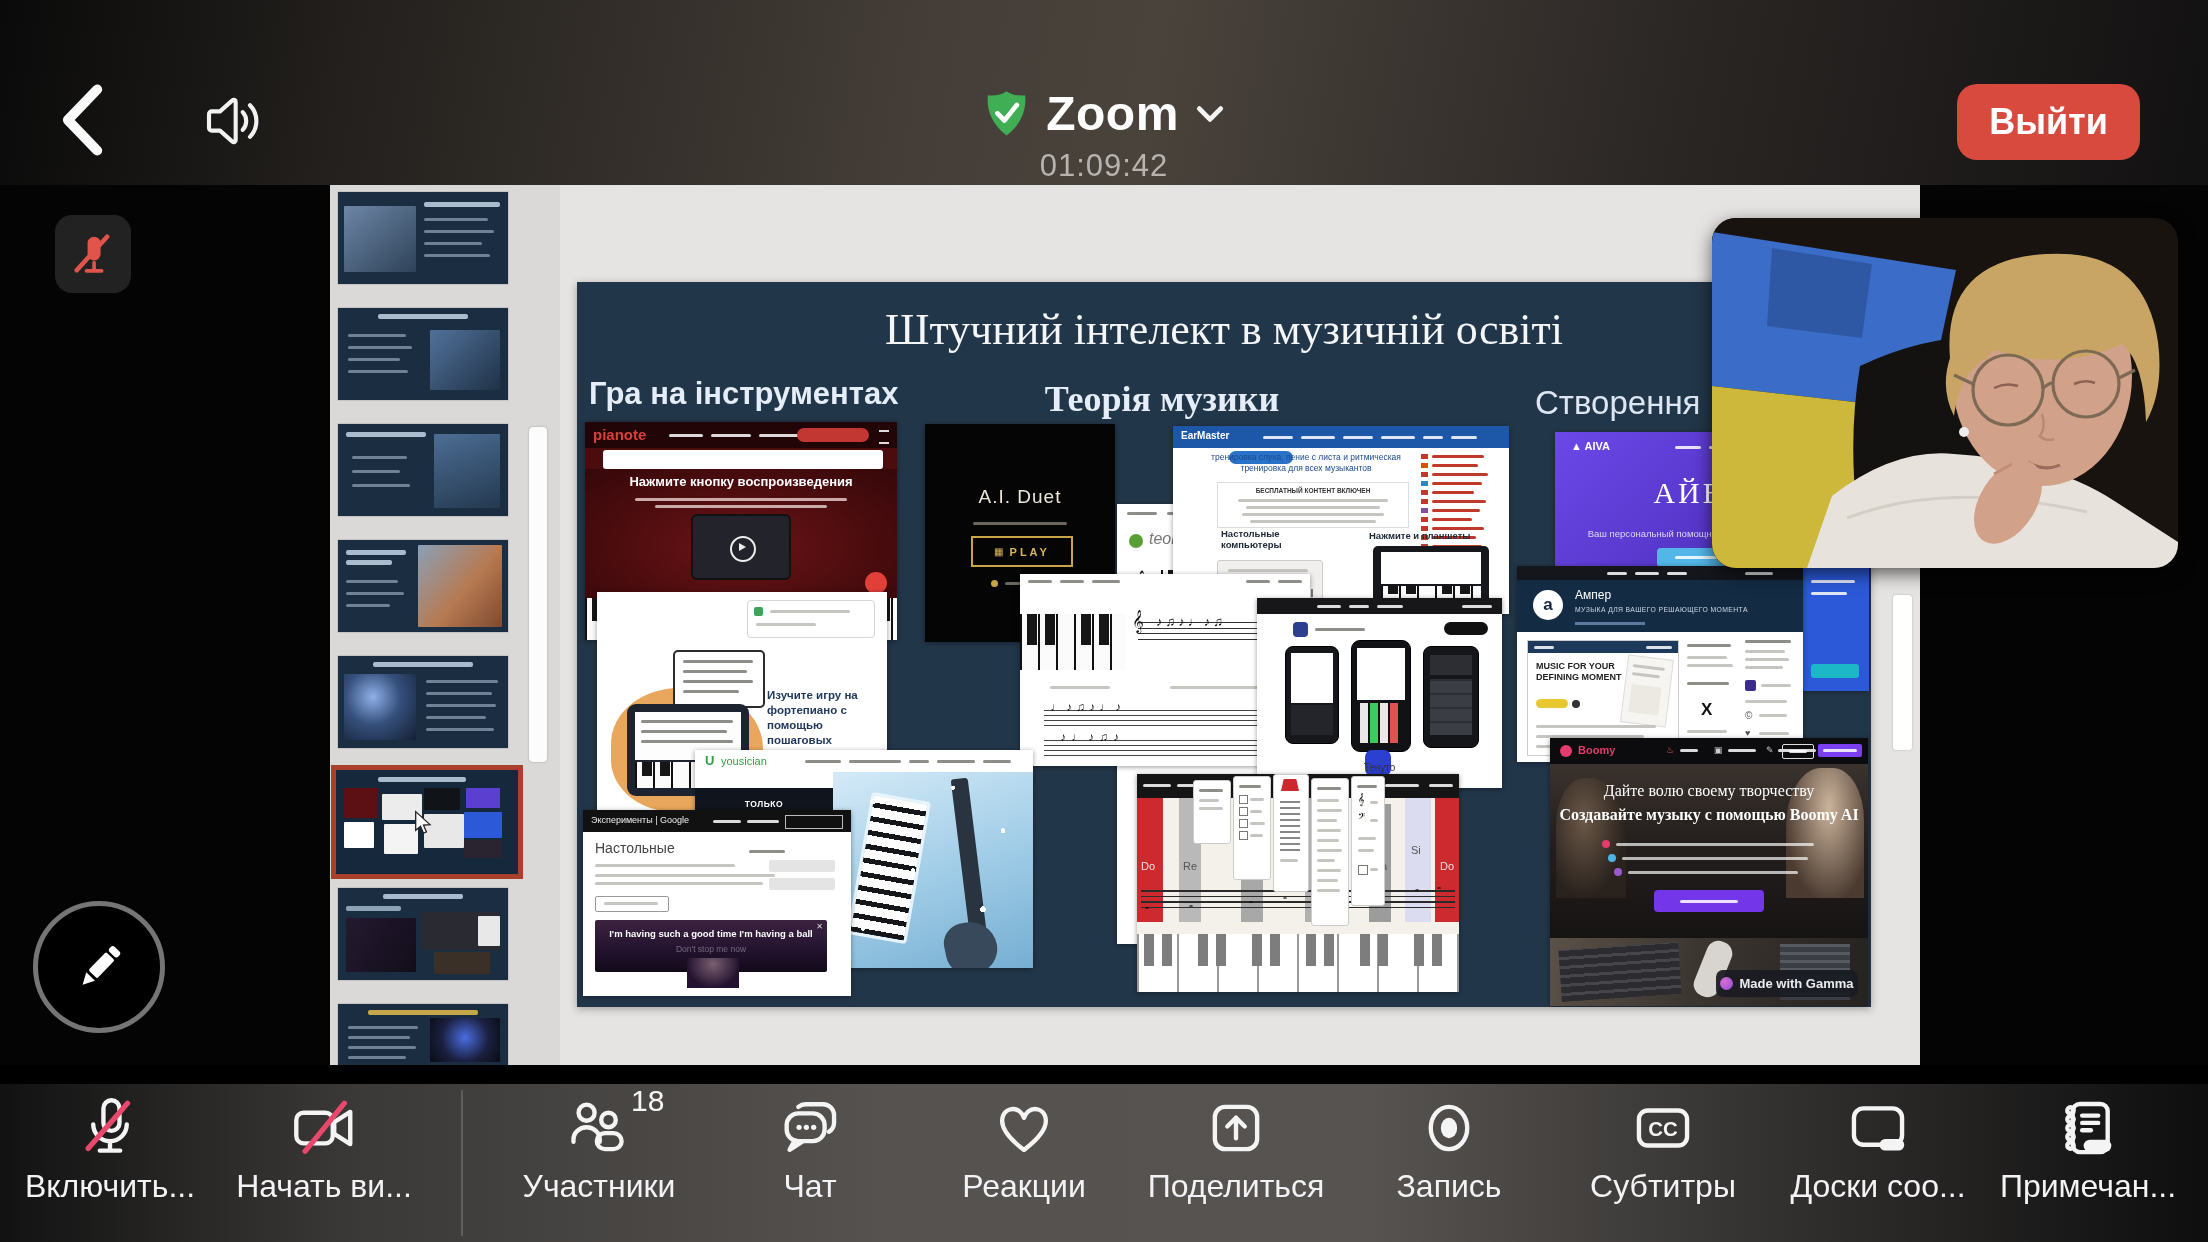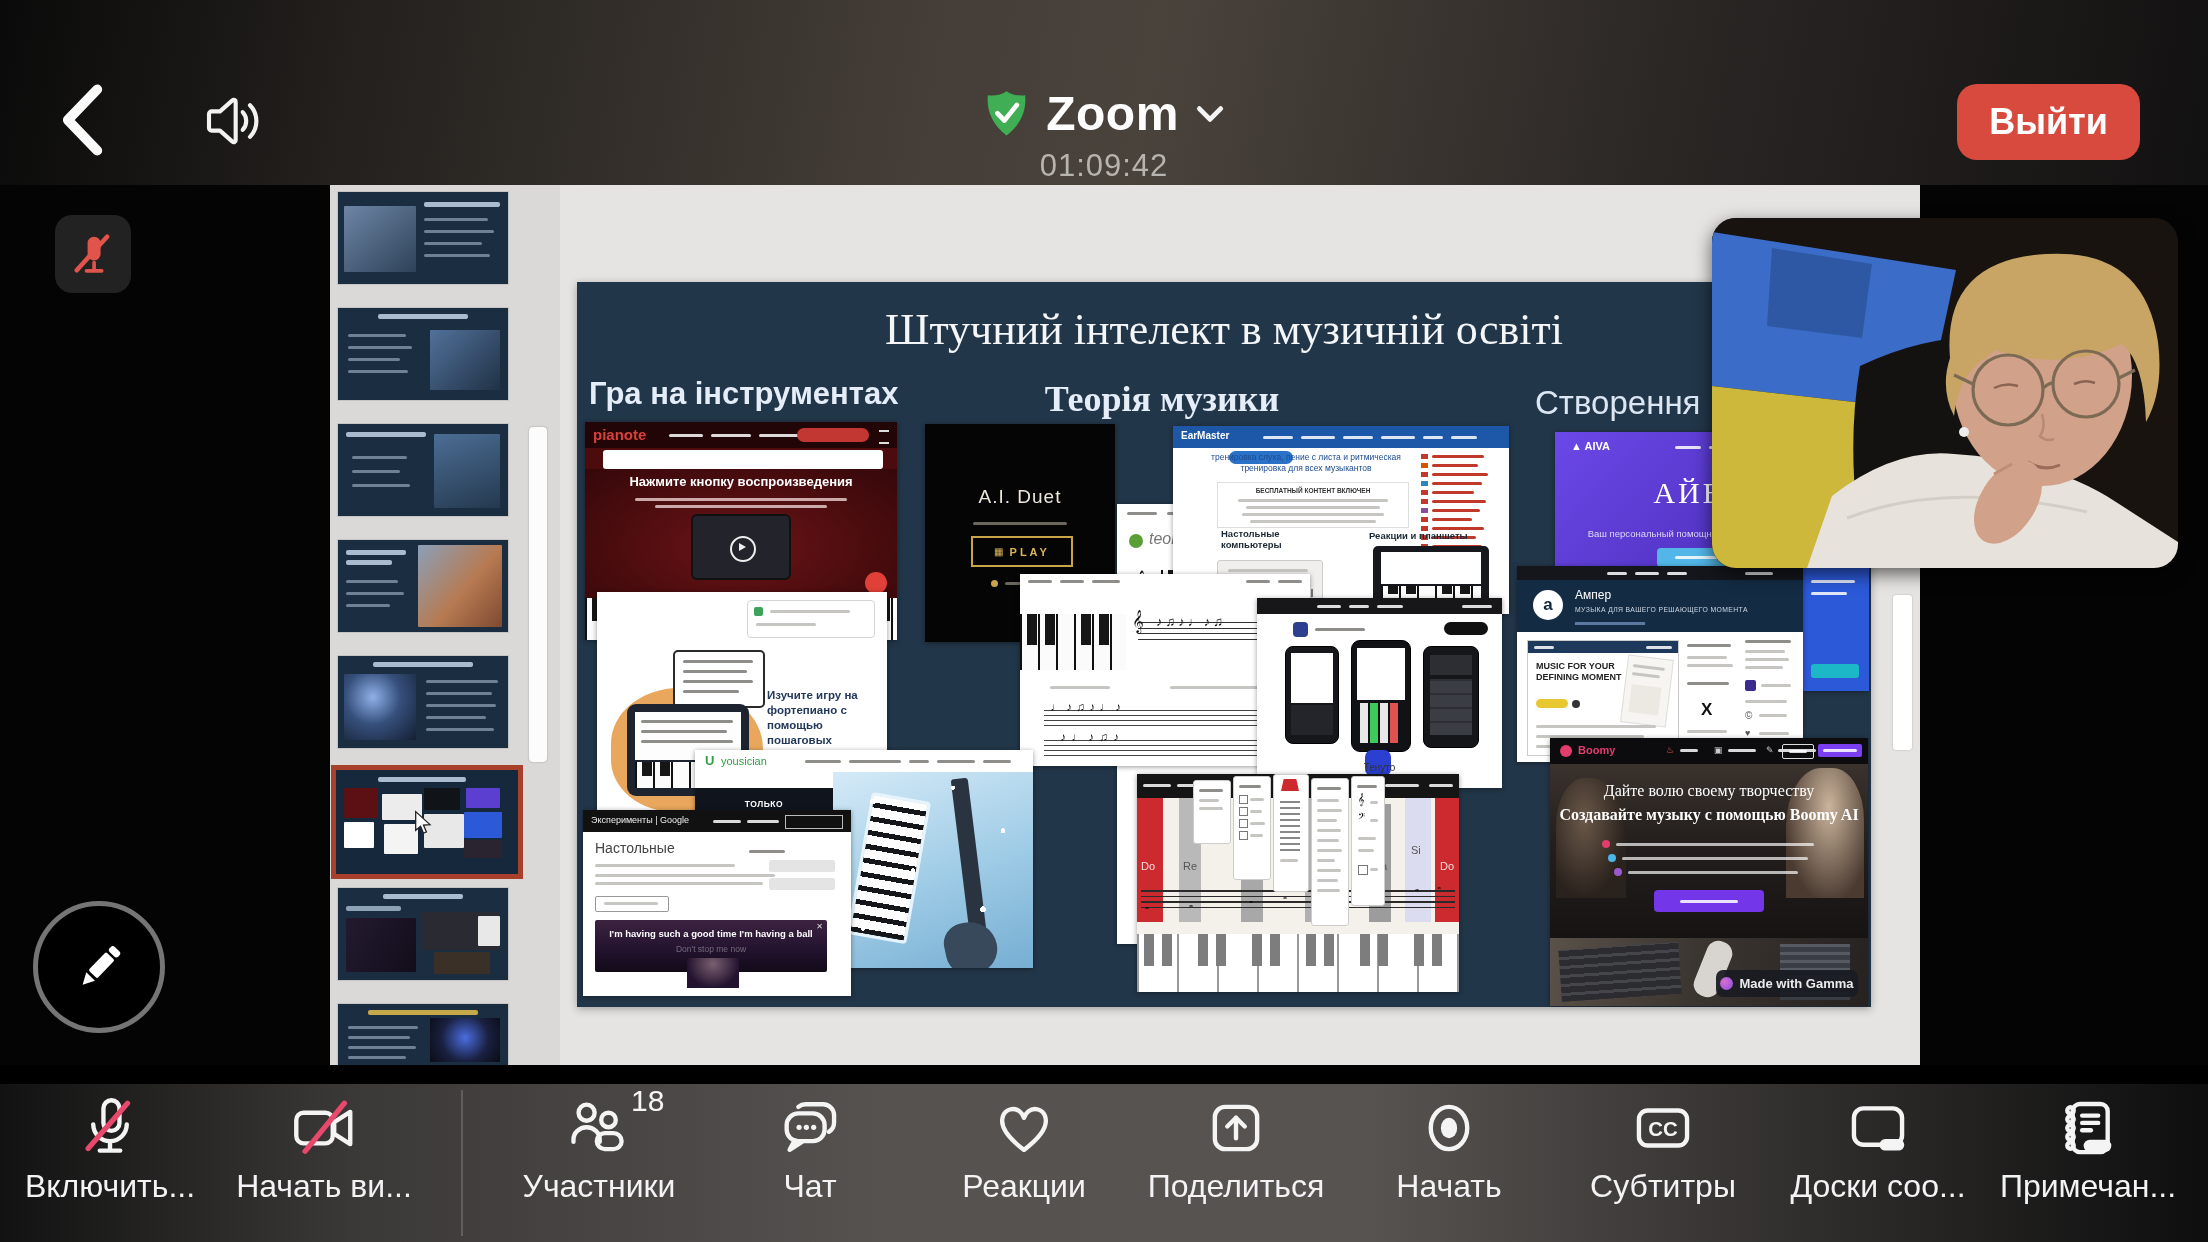--- a/index.html
+++ b/index.html
@@ -302,21 +302,21 @@
             <div class="abs" style="left:0;top:65px;width:7px;height:5px;background:#c0392b"></div>
               <div class="sk r" style="left:11px;top:66px;width:40px"></div>
             <div class="abs" style="left:0;top:74px;width:7px;height:5px;background:#c0392b"></div>
               <div class="sk r" style="left:11px;top:75px;width:52px"></div>
             <div class="abs" style="left:0;top:83px;width:7px;height:5px;background:#c0392b"></div>
               <div class="sk r" style="left:11px;top:84px;width:44px"></div>
             <div class="abs" style="left:0;top:92px;width:7px;height:5px;background:#c0392b"></div>
               <div class="sk r" style="left:11px;top:93px;width:50px"></div>
           </div>
           <div class="abs" style="left:48px;top:102px;width:100px;color:#1c2833;font-size:9.5px;font-weight:bold;line-height:1.2">Настольные компьютеры</div>
-          <div class="abs" style="left:196px;top:104px;width:120px;color:#1c2833;font-size:9.5px;font-weight:bold">Реакции и планшеты</div>
+          <div class="abs" style="left:196px;top:104px;width:120px;color:#1c2833;font-size:9.5px;font-weight:bold">Нажмите и планшеты</div>
           <div class="abs" style="left:44px;top:134px;width:104px;height:48px;background:#f0efee;border:1px solid #ccc;border-radius:3px">
             <div class="sk" style="left:10px;top:8px;width:80px"></div>
               <div class="sk" style="left:10px;top:16px;width:70px"></div>
             <div class="keys gkeys" style="left:14px;top:28px;width:74px;height:14px"></div>
           </div>
           <div class="abs" style="left:200px;top:120px;width:116px;height:60px;background:#16181d;border-radius:5px">
             <div class="abs" style="left:8px;top:6px;width:100px;height:32px;background:#fff"></div>
             <div class="keys" style="left:8px;top:40px;width:100px;height:14px"></div>
           </div>
         </div>
@@ -778,21 +778,21 @@
         </g>
       </svg>
       <span class="lbl">Поделиться</span>
     </div>
 
     <div class="titem" style="left:1339px">
       <svg width="70" height="70" viewBox="0 0 48 48">
         <ellipse class="ticon" cx="24" cy="24" rx="12.5" ry="14.5"></ellipse>
         <ellipse cx="24" cy="24" rx="5.6" ry="7" fill="#f4f4f4"></ellipse>
       </svg>
-      <span class="lbl">Начать</span>
+      <span class="lbl">Запись</span>
     </div>
 
     <div class="titem" style="left:1553px">
       <svg width="70" height="70" viewBox="0 0 48 48">
         <rect class="ticon" x="7.5" y="12" width="33" height="24" rx="6"></rect>
         <text x="24" y="29.5" font-size="14" font-weight="bold" text-anchor="middle" fill="#f4f4f4">CC</text>
       </svg>
       <span class="lbl">Субтитры</span>
     </div>
 

